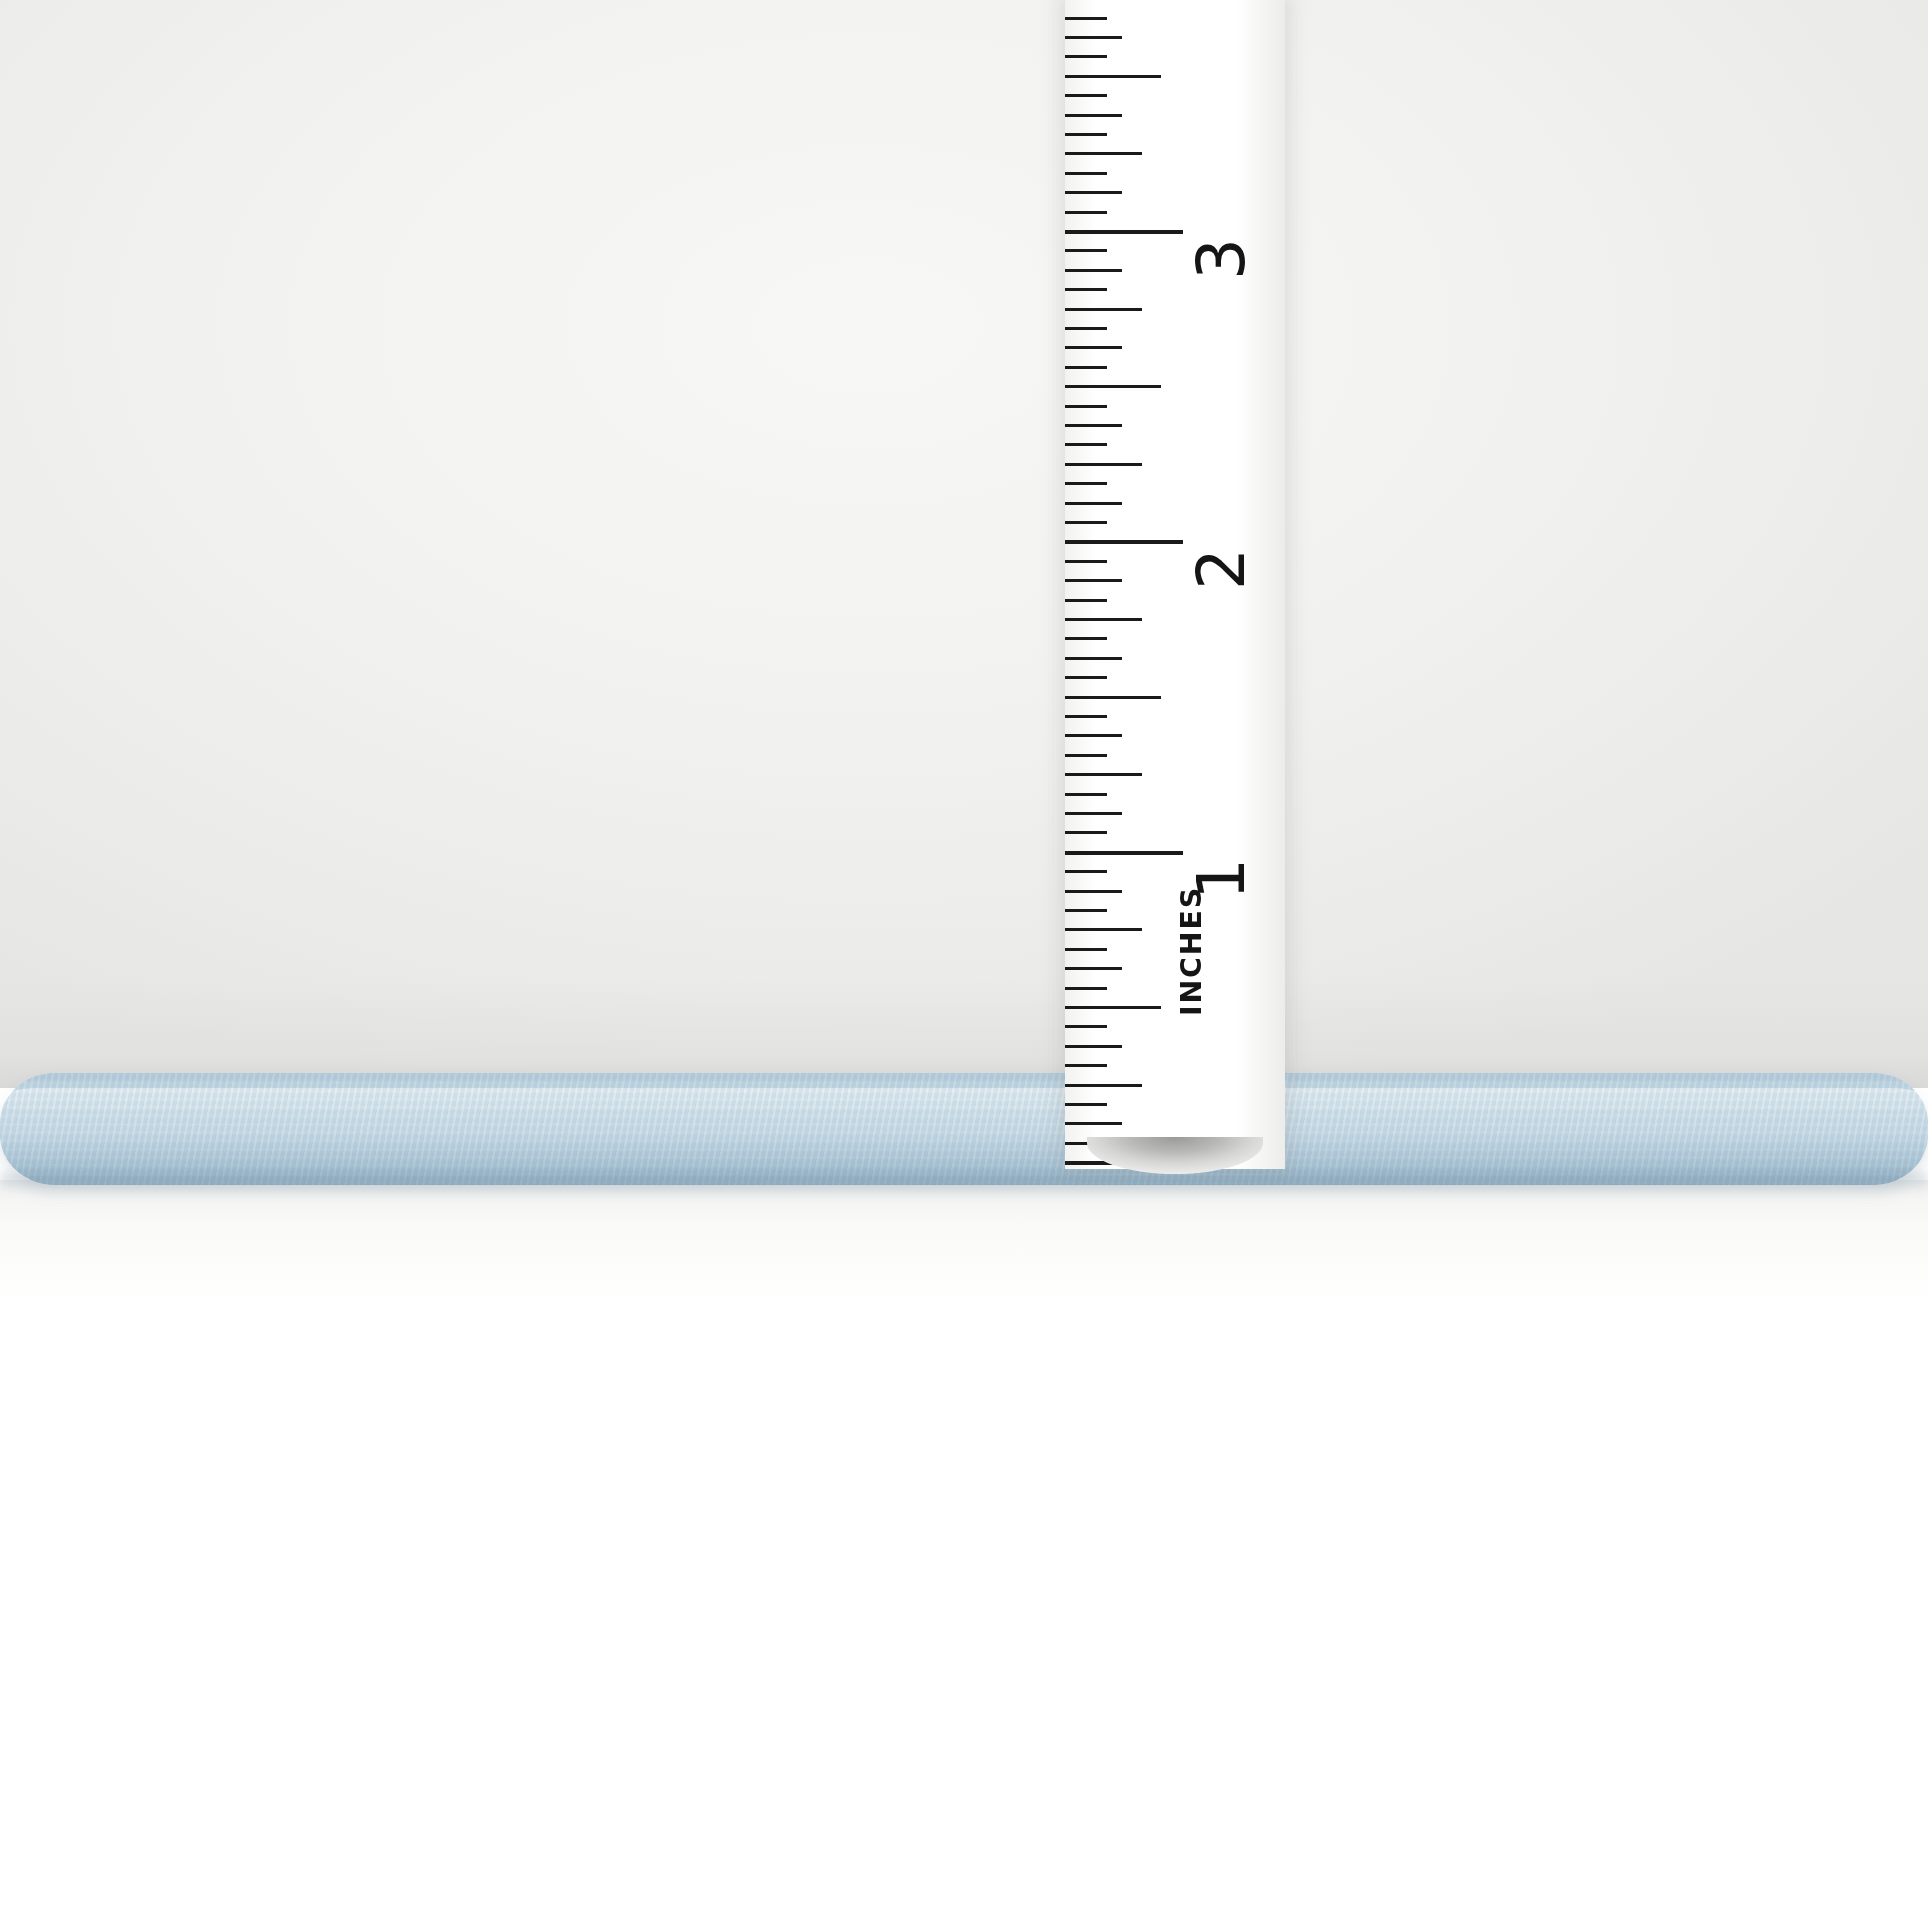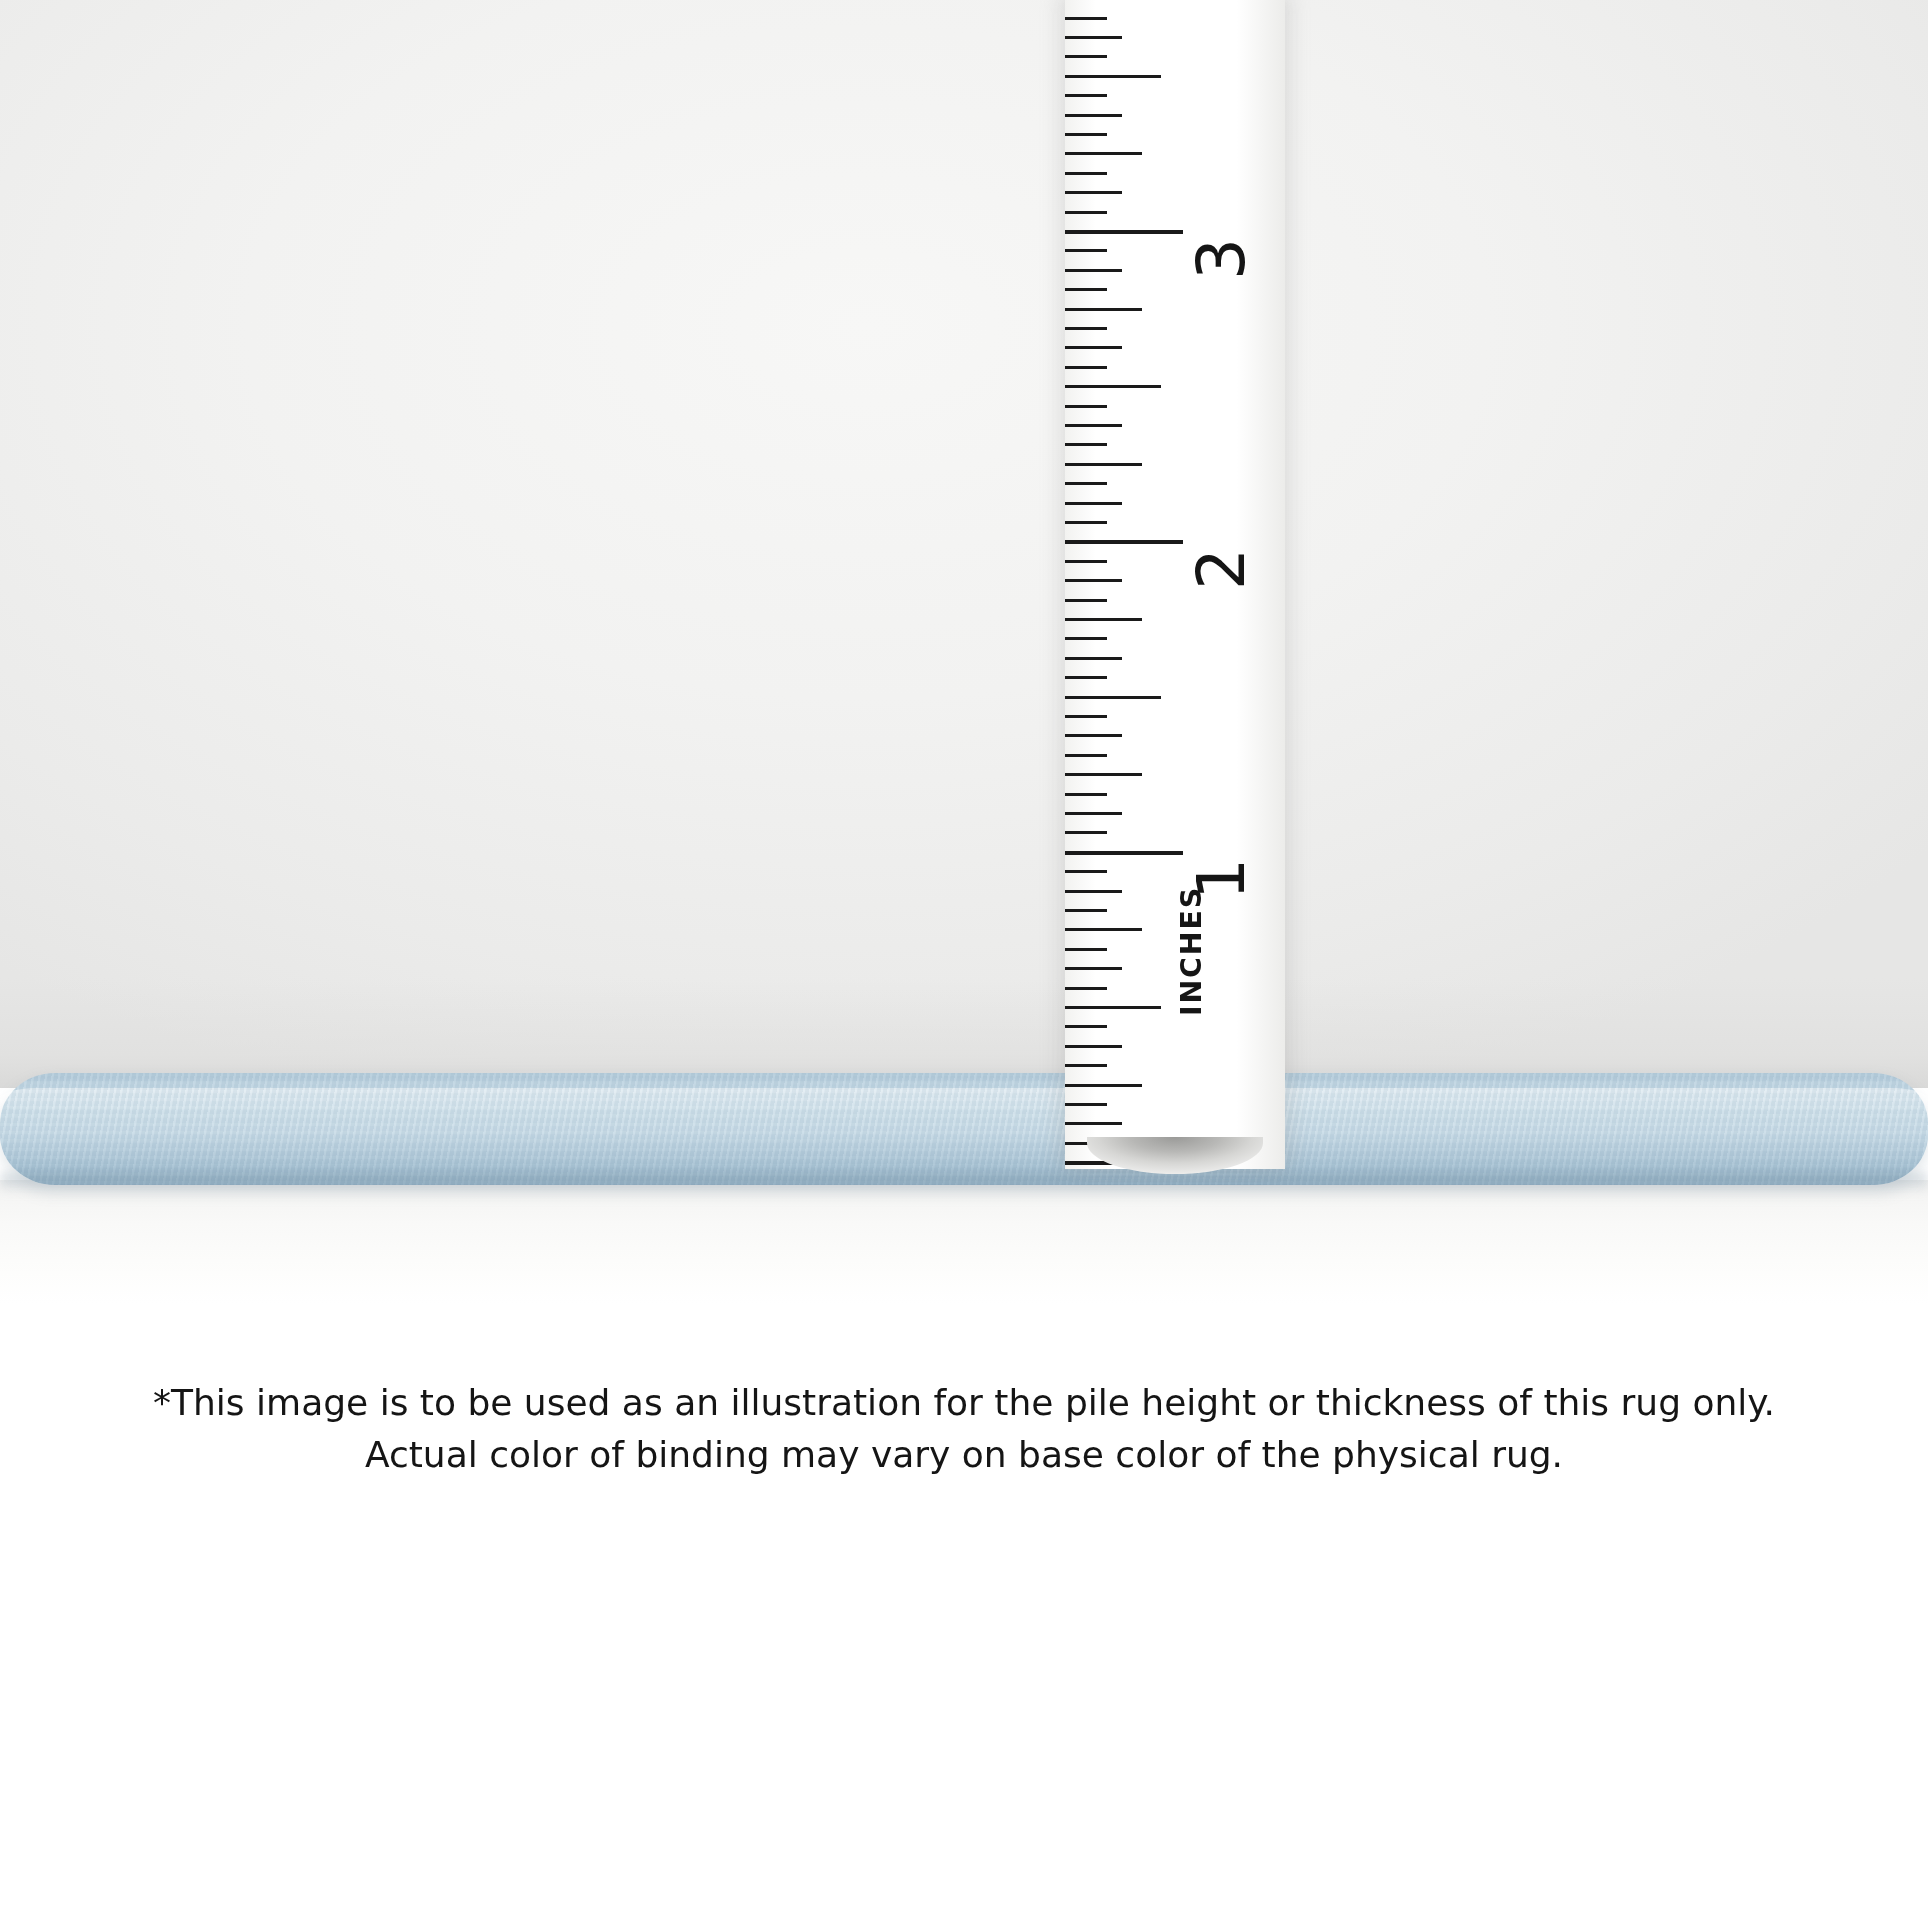--- a/index.html
+++ b/index.html
@@ -268,19 +268,15 @@
           <div class="num" style="top: 905px;">1</div>
           <div class="num" style="top: 595px;">2</div>
           <div class="num" style="top: 285px;">3</div>
         </div>
       <div class="inches-label" id="inches-label" style="top: 1021px;">INCHES</div>
       <div class="metal-tip"></div>
     </div>
 
   </div>
 
-  <div class="caption">
-    <span class="line">*This image is to be used as an illustration for the pile height or thickness of this rug only.</span>
-    <span class="line">Actual color of binding may vary on base color of the physical rug.</span>
-  </div>
 
 </div>
 
 
 </body></html>

